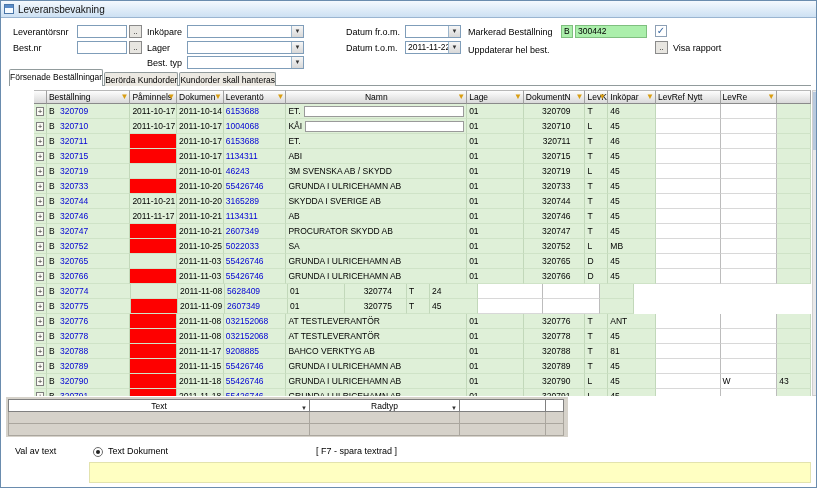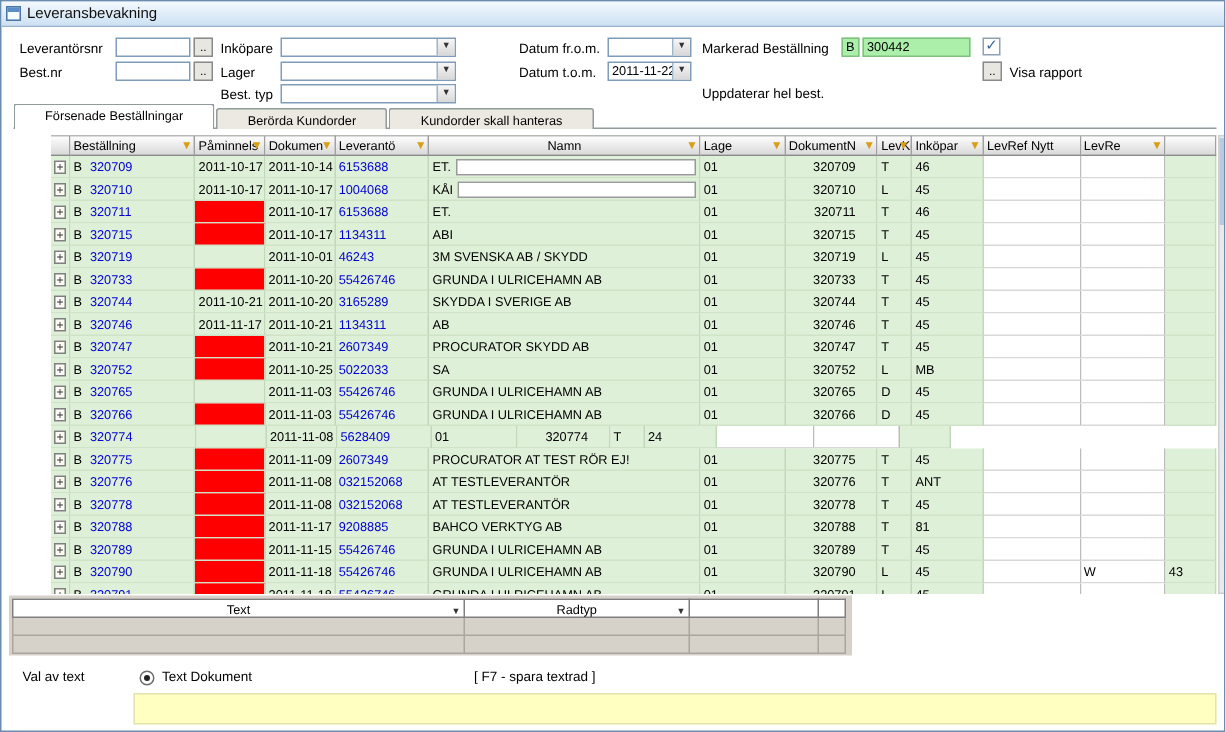--- a/index.html
+++ b/index.html
@@ -12,21 +12,21 @@
 .lbl{position:absolute;font-size:9px;color:#000;white-space:nowrap}
 .txt{position:absolute;height:13px;border:1px solid #7f9db9;font-size:8.5px;padding:0 2px;font-family:inherit;background:#fff}
 .dots{position:absolute;width:13px;height:13px;border:1px solid #8a8a8a;background:#e8e6e1;font-size:8px;line-height:8px;text-align:center;font-family:inherit;padding:0;cursor:default}
 .combo{position:absolute;height:13px;border:1px solid #7f9db9;background:#fff;display:flex}
 .combo-val{flex:1;font-size:8.5px;line-height:11px;padding-left:2px;overflow:hidden;white-space:nowrap}
 .combo-btn{width:12px;background:linear-gradient(#f6f6f6,#d8d8d8);border-left:1px solid #9db6cc;font-size:6px;line-height:11px;text-align:center;color:#333}
 .greenbox{position:absolute;height:13px;background:#abefab;border:1px solid #7fbf7f;font-size:8.5px;line-height:11px;padding-left:2px;overflow:hidden}
 .checkbox{position:absolute;width:12px;height:12px;border:1px solid #8da0b5;background:#fff;font-size:10px;line-height:10px;text-align:center;color:#3565a0}
 .tabline{position:absolute;left:8px;width:802px;top:84px;border-top:1px solid #919b9c}
 .tabs{position:absolute;left:8px;top:68px;height:17px;display:flex;align-items:flex-end;z-index:2}
-.tab{font-size:8.5px;padding:2px 20px;border:1px solid #919b9c;border-bottom:none;background:#ece9e2;margin-right:1px;border-radius:2px 2px 0 0;height:14px;white-space:nowrap}
+.tab{font-size:8.5px;padding:2px 0;border:1px solid #919b9c;border-bottom:none;background:#ece9e2;margin-right:1px;border-radius:2px 2px 0 0;height:14px;white-space:nowrap}
 .tab.active{background:#fff;height:17px;position:relative;z-index:3}
 .grid{position:absolute;left:33px;top:89px;width:777px;height:306px;overflow:hidden;background:#fff}
 .grid-header{display:flex;height:14px}
 .gh{position:relative;background:linear-gradient(#fdfdfd,#d9d9d9);border-right:1px solid #a0a0a0;border-bottom:1px solid #8a8a8a;border-top:1px solid #b8b8b8;font-size:8.5px;display:flex;align-items:center;padding-left:2px;overflow:hidden;white-space:nowrap}
 .gh .sort{position:absolute;right:1px;top:1px;color:#d99e13;font-size:8px;line-height:10px}
 .gh.c-namn{justify-content:center;padding-left:0}
 .gr{display:flex;height:15px}
 .gc{background:#dff0d8;border-right:1px solid #c2d8ba;border-bottom:1px solid #cfe3c7;font-size:8.5px;display:flex;align-items:center;padding:0 2px;overflow:hidden;white-space:nowrap;color:#000}
 .gc.red{background:#fe0000}
 .gc.blue{color:#0000d4}
@@ -98,21 +98,21 @@
   <span class="lbl" style="left:146px;top:42px">Lager</span>
   <div class="combo" style="left:186px;top:40px;width:117px">
     <span class="combo-val"></span>
     <span class="combo-btn">▼</span>
   </div>
   <span class="lbl" style="left:345px;top:42px">Datum t.o.m.</span>
   <div class="combo" style="left:404px;top:40px;width:56px">
     <span class="combo-val">2011-11-22</span>
     <span class="combo-btn">▼</span>
   </div>
-  <span class="lbl" style="left:467px;top:56px">Uppdaterar hel best.</span>
+  <span class="lbl" style="left:467px;top:44px">Uppdaterar hel best.</span>
   <button class="dots" style="left:654px;top:40px">..</button>
   <span class="lbl" style="left:672px;top:42px">Visa rapport</span>
 
   <span class="lbl" style="left:146px;top:57px">Best. typ</span>
   <div class="combo" style="left:186px;top:55px;width:117px">
     <span class="combo-val"></span>
     <span class="combo-btn">▼</span>
   </div>
 
   <div class="tabline"></div>
@@ -464,23 +464,20 @@
           <div class="gc c-expand">
             <span class="plus">+</span>
           </div>
           <div class="gc c-bestallning">
             <span class="typ">B</span>
             <span class="num">320775</span>
           </div>
           <div class="gc c-paminnelse red"></div>
           <div class="gc c-dokument_datum">2011-11-09</div>
           <div class="gc c-leverantor blue">2607349</div>
-          <div class="gc c-namn">
-            <span>PROCURATOR AT TEST RÖR EJ!</span>
-          </div>
           <div class="gc c-lager">01</div>
           <div class="gc c-dokument_nr right">320775</div>
           <div class="gc c-levko">T</div>
           <div class="gc c-inkopare">45</div>
           <div class="gc c-levref_nytt white"></div>
           <div class="gc c-levre white"></div>
           <div class="gc c-extra"></div>
         </div>
         <div class="gr">
           <div class="gc c-expand">

